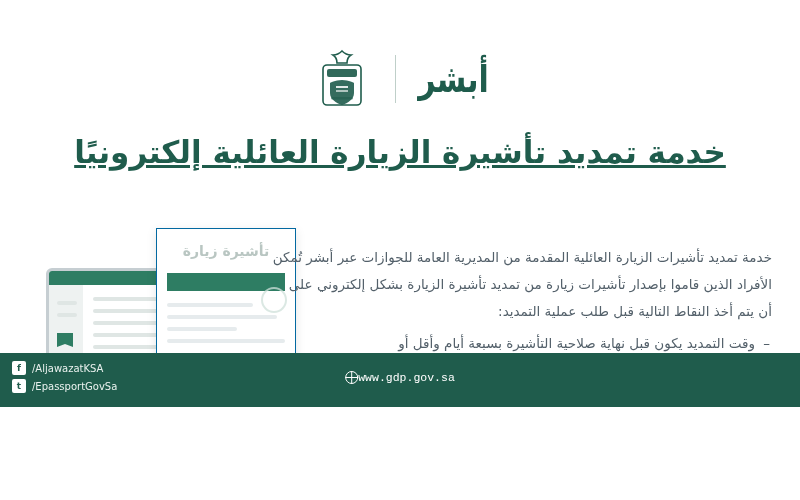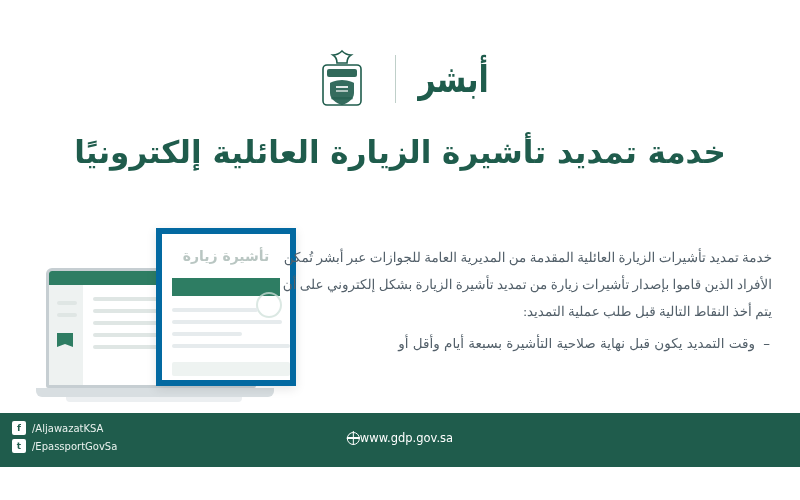--- a/index.html
+++ b/index.html
@@ -4,21 +4,21 @@
 <style>
   * { box-sizing: border-box; margin: 0; padding: 0; }
   html, body {
     width: 800px; height: 500px;
     font-family: "DejaVu Sans", "Liberation Sans", sans-serif;
     background: #ffffff;
     overflow: hidden;
   }
   .poster {
     position: relative;
-    width: 800px; height: 467px;
+    width: 800px; height: 407px;
     background: #ffffff;
     padding-left: 9px;
   }
 
   
   .logo-row {
     position: absolute;
     top: 48px; left: 0; right: 0;
     display: flex;
     flex-direction: row;
@@ -52,37 +52,37 @@
     position: absolute;
     top: 132px;
     right: 40px;
     left: 40px;
     text-align: center;
     color: #1f5c4c;
     font-size: 31px;
     font-weight: bold;
     line-height: 1.35;
     direction: rtl;
+    text-decoration: underline;
   }
 
   
   .body-wrap {
     position: absolute;
     top: 244px;
     right: 28px;
     width: 500px;
     direction: rtl;
     text-align: right;
     color: #4e5b62;
   }
   .intro {
     font-size: 13.5px;
     line-height: 2.0;
     color: #53606a;
-    font-family: Liberation Serif, serif;
   }
   .points {
     margin-top: 6px;
   }
   .point {
     font-size: 13.5px;
     line-height: 1.9;
     color: #53606a;
     margin-bottom: 10px;
     padding-right: 2px;
@@ -152,21 +152,21 @@
     left: 30px; top: 169px;
     width: 176px; height: 5px;
     background: #eceff1;
     border-radius: 0 0 4px 4px;
   }
   .doc {
     position: absolute;
     left: 120px; top: 0px;
     width: 140px; height: 158px;
     background: #ffffff;
-    border: 6px solid #0369a1;
+    border: 1px solid #0369a1;
     box-shadow: 0 3px 10px rgba(0,0,0,0.10);
   }
   .doc-title {
     position: absolute;
     top: 14px; right: 10px; left: 10px;
     text-align: center;
     color: #b9c6c2;
     font-size: 14px;
     font-weight: bold;
     direction: rtl;
@@ -230,20 +230,21 @@
   .site {
     position: absolute;
     left: 50%;
     transform: translateX(-50%);
     top: 18px;
     display: flex;
     align-items: center;
     font-size: 11.5px;
     color: #ffffff;
     direction: ltr;
+    font-family: Liberation Mono, monospace;
   }
   .globe {
     width: 13px; height: 13px;
     border-radius: 50%;
     border: 1.4px solid #ffffff;
     position: relative;
   }
   .globe::before {
     content: "";
     position: absolute;

